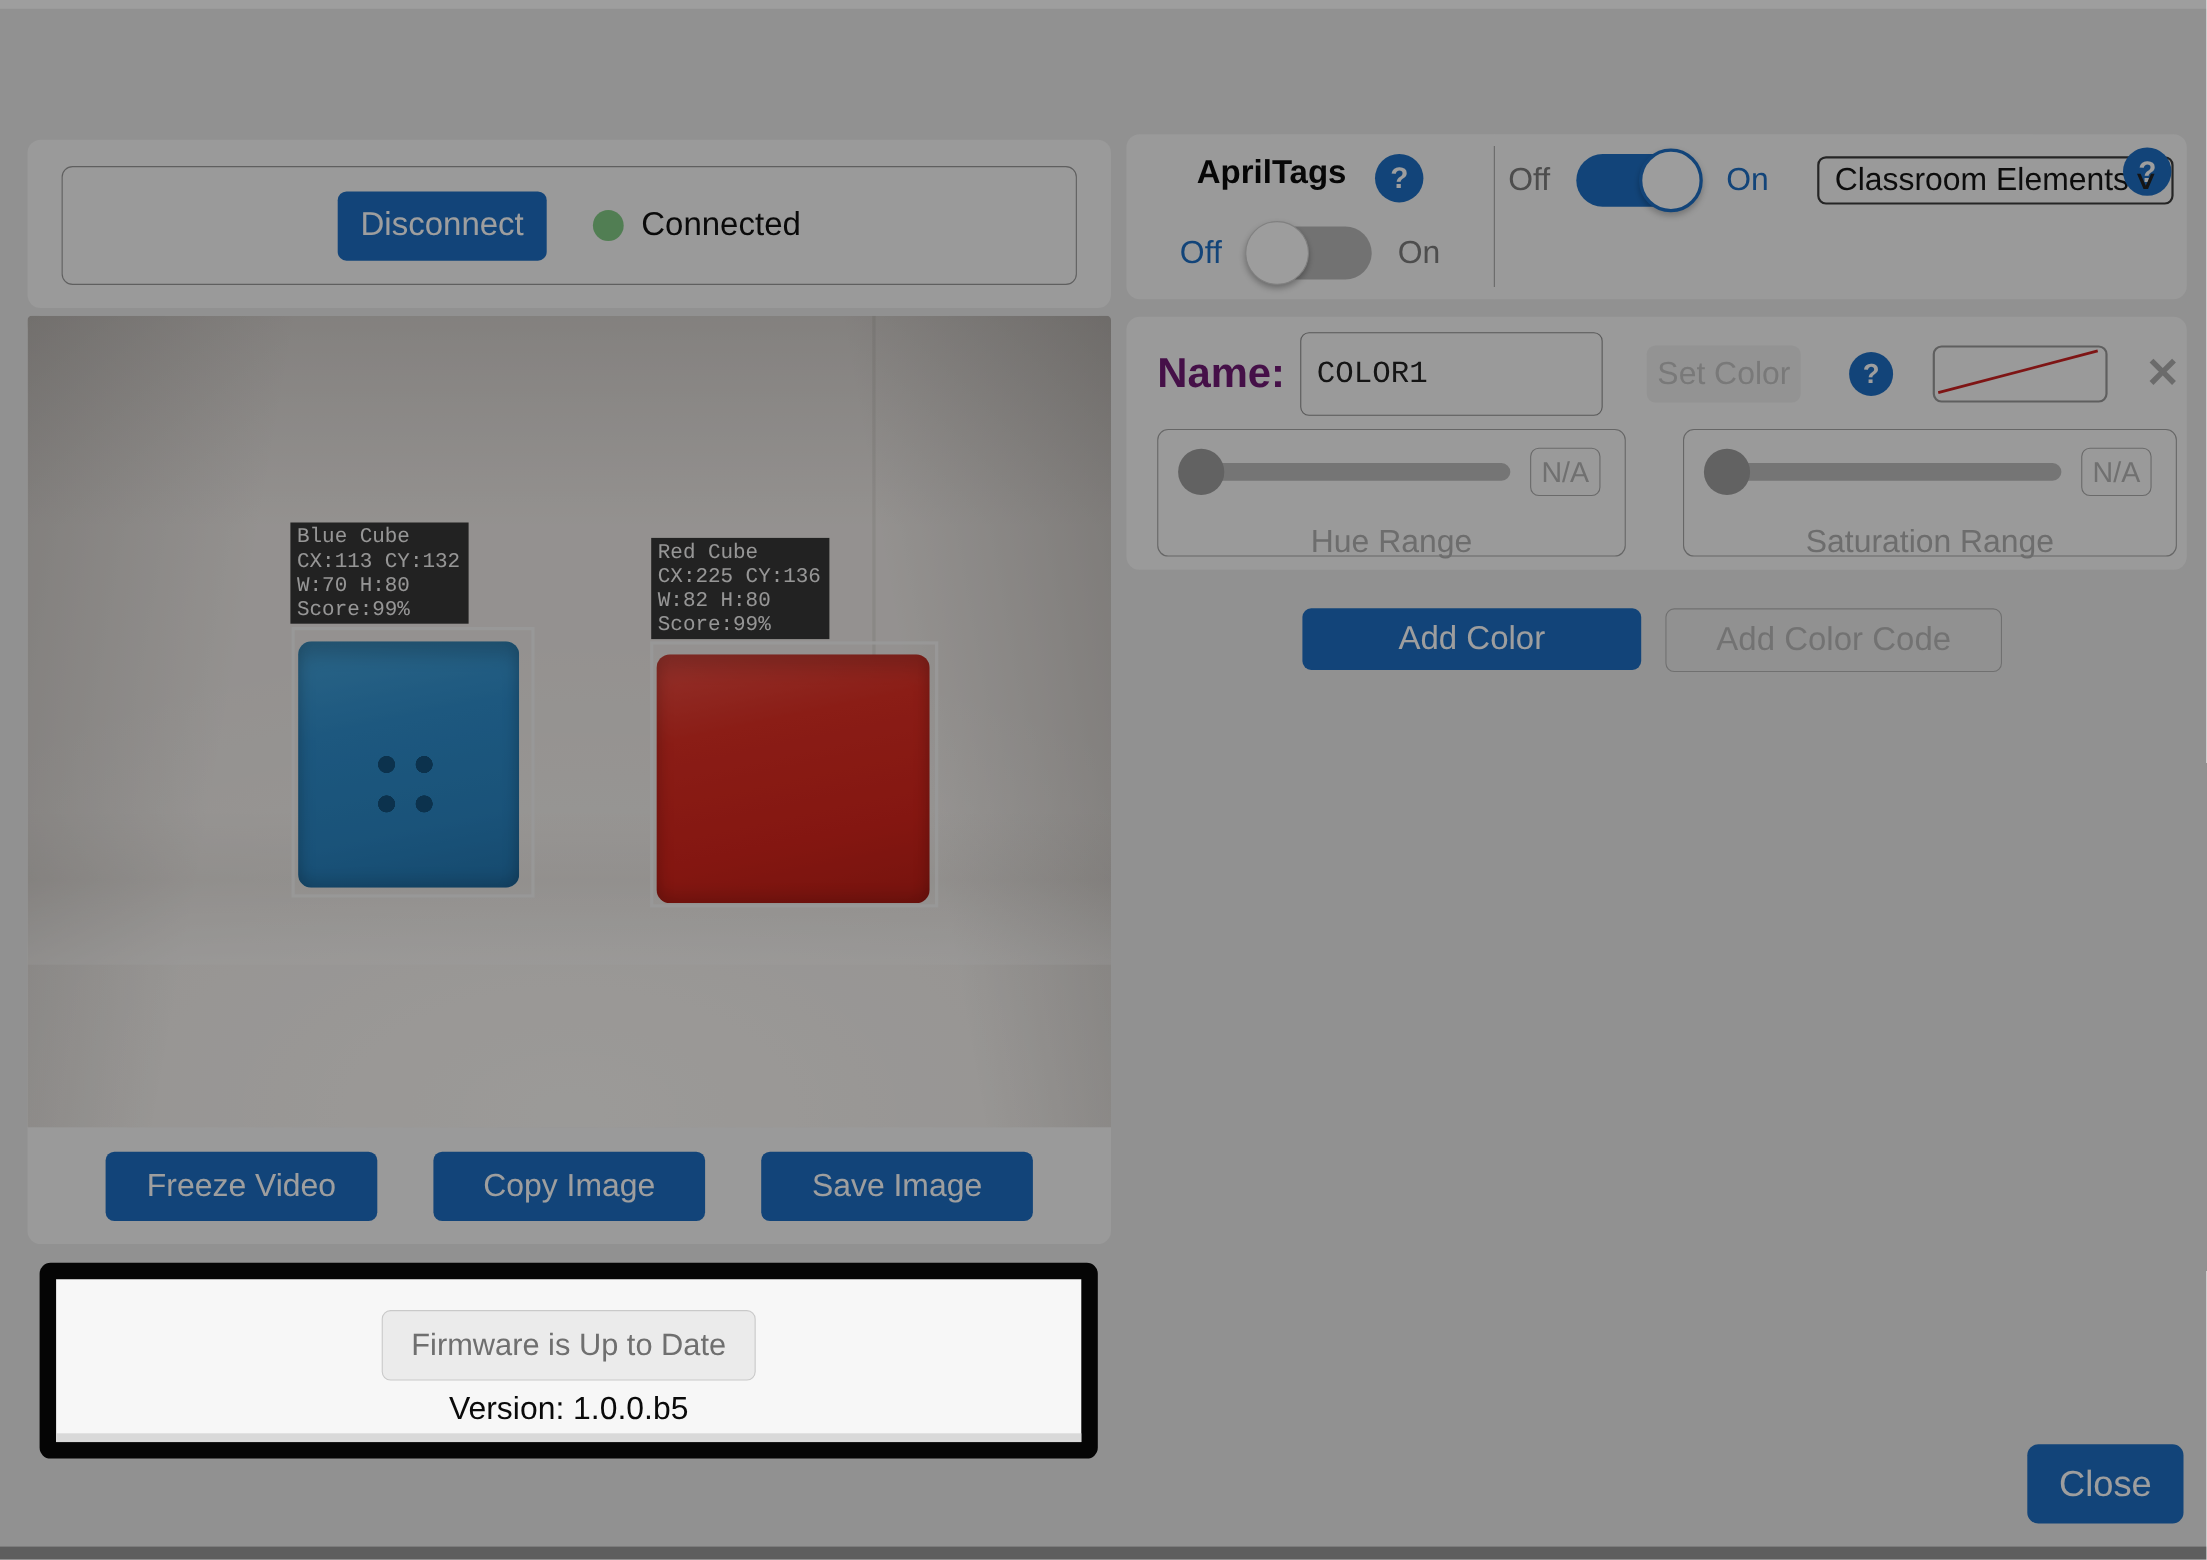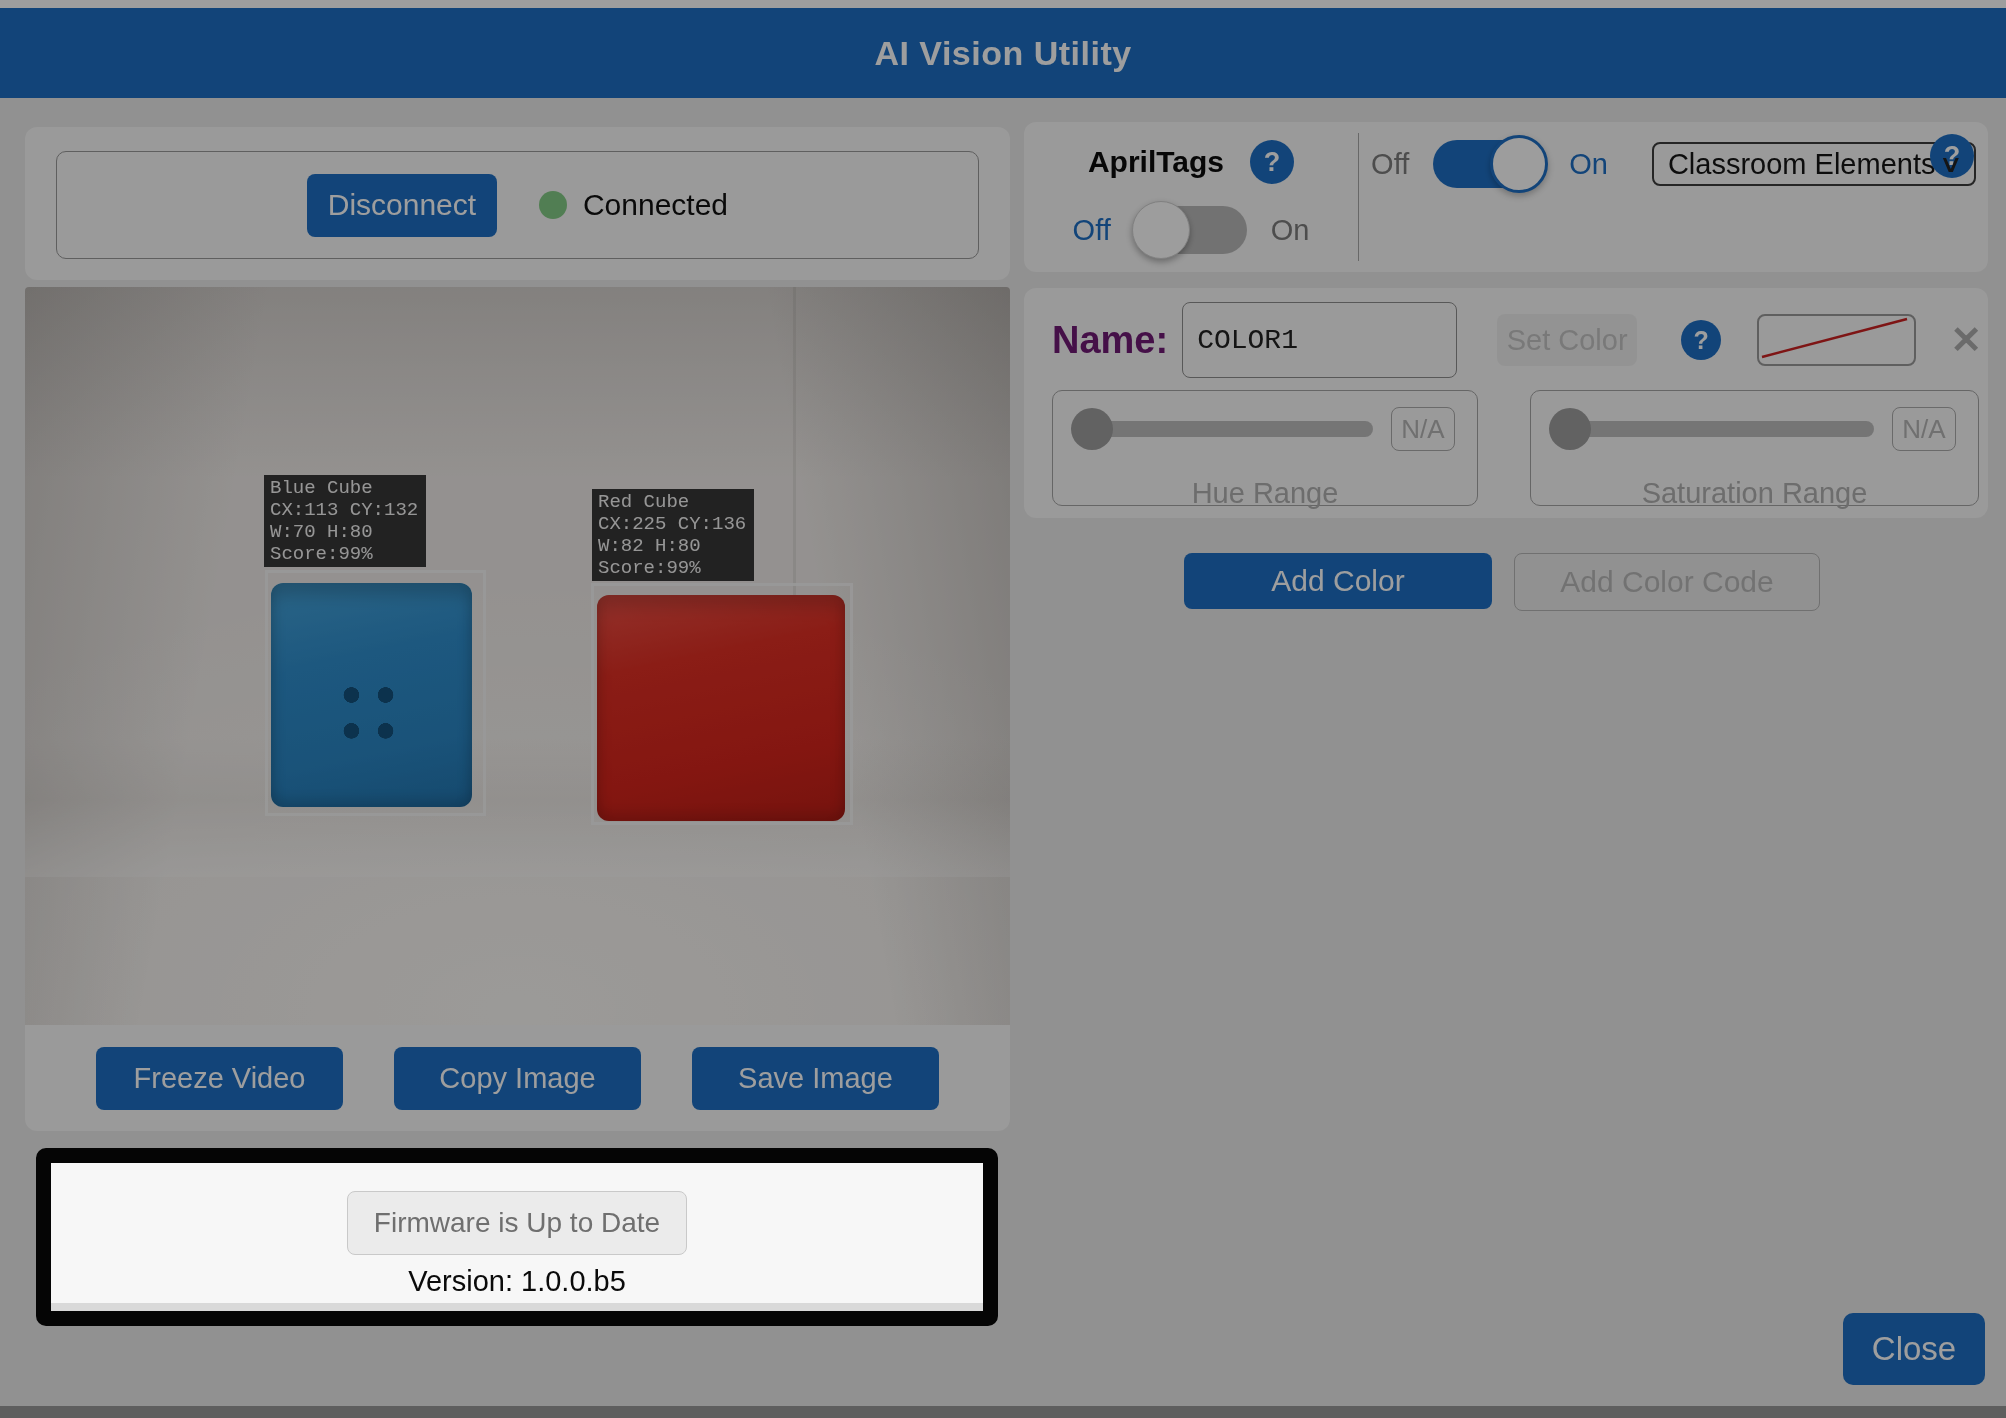--- a/index.html
+++ b/index.html
@@ -77,21 +77,21 @@
       font-family:"Liberation Sans",sans-serif;}
   .firmware-version{position:absolute;left:0;right:0;top:102px;text-align:center;
       color:#0a0a0a;font-size:29px;}
 
   
   .features-panel{left:1024px;top:122px;width:964px;height:150px;display:flex;}
   .feature-col{display:flex;flex-direction:column;align-items:center;padding-top:18px;gap:22px;position:relative;}
   .col-apriltags{width:334px;}
   .col-ai{flex:1;border-left:1px solid #a9a9a9;margin:12px 0;padding-top:6px;}
   .col-ai{padding-top:18px;margin-top:0;margin-bottom:0;border-image:linear-gradient(#f8f8f8 8%, #a9a9a9 8% 92%, #f8f8f8 92%) 1;}
-  .feature-title-row{display:flex;align-items:center;justify-content:center;gap:26px;width:100%;}
+  .feature-title-row{display:flex;align-items:flex-start;justify-content:center;gap:26px;width:100%;}
   .feature-title{font-size:30px;font-weight:bold;color:#0c0c0c;}
   .help-icon{width:44px;height:44px;border-radius:50%;background:#1e6fc4;color:#fff;
       font-size:27px;font-weight:bold;display:flex;align-items:center;justify-content:center;cursor:pointer;}
   .help-abs{position:absolute;right:14px;top:12px;}
   .toggle-row{display:flex;align-items:center;gap:24px;}
   .toggle-side{font-size:29px;}
   .side-active{color:#1e6fc4;}
   .side-inactive{color:#7d7d7d;}
   .toggle{width:112px;height:48px;border-radius:24px;position:relative;cursor:pointer;}
   .toggle-off{background:#b9b9b9;}
@@ -138,23 +138,20 @@
 
   
   .dim-overlay{position:absolute;inset:0;background:rgba(0,0,0,0.38);z-index:50;pointer-events:none;}
 </style>
 </head>
 <body>
 
 <div class="app">
   <div class="top-strip"></div>
 
-  <div class="titlebar">
-    <div class="title">AI Vision Utility</div>
-  </div>
 
   <div class="panel connection-panel">
     <div class="connection-inner">
       <button class="btn disconnect-btn">Disconnect</button>
       <div class="status">
         <span class="status-dot"></span>
         <span class="status-text">Connected</span>
       </div>
     </div>
   </div>

